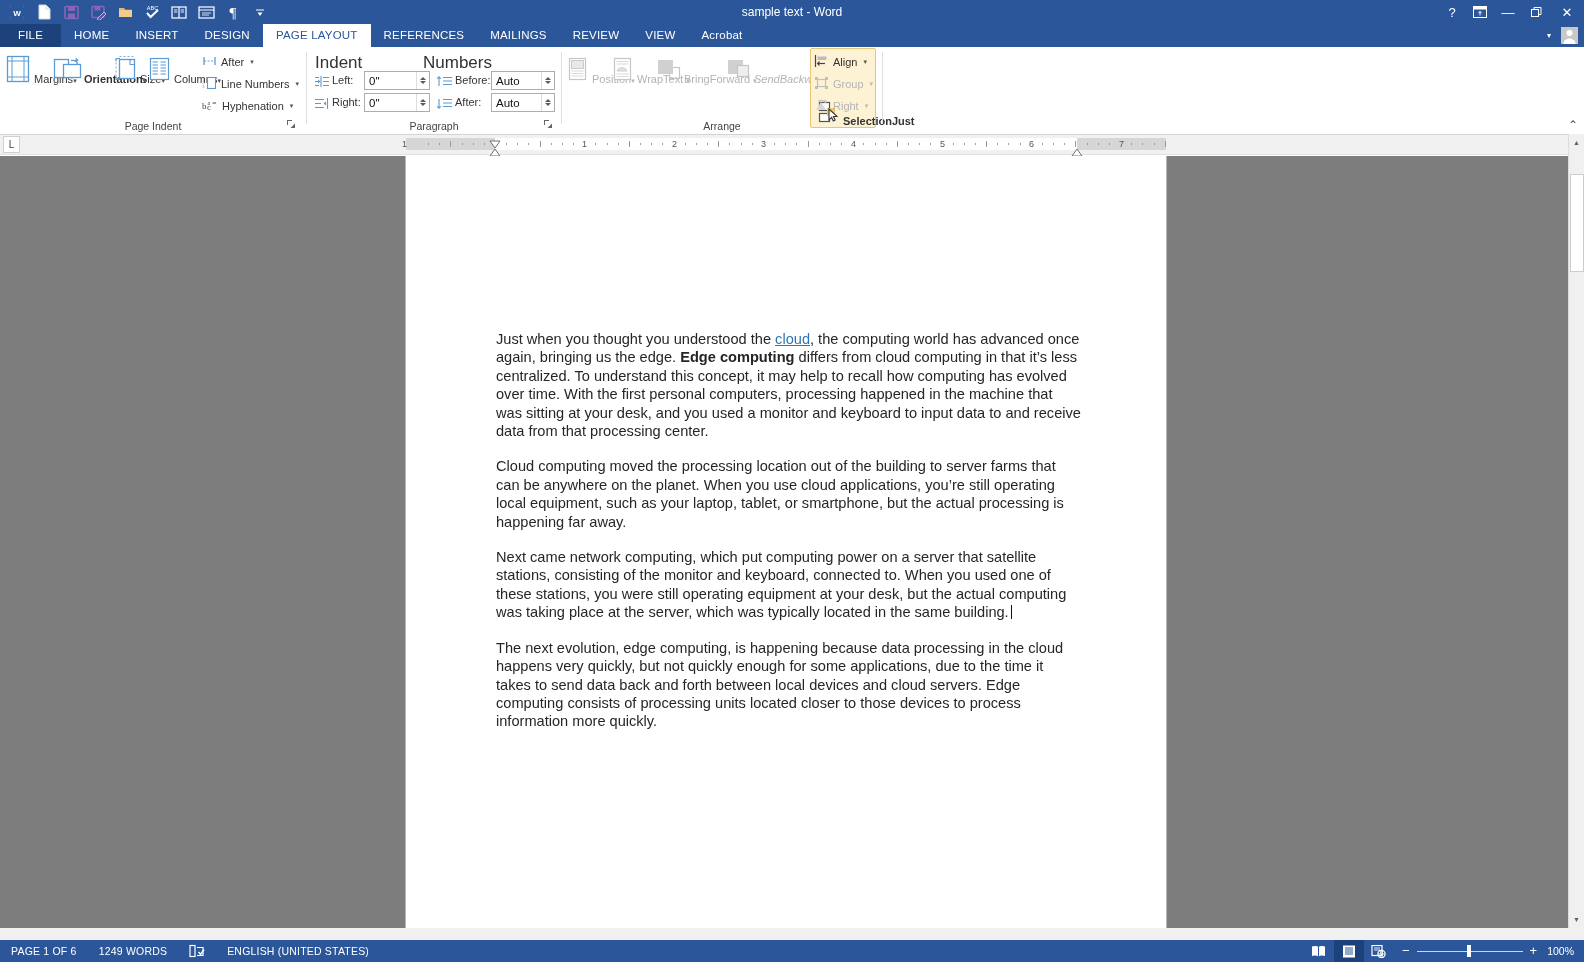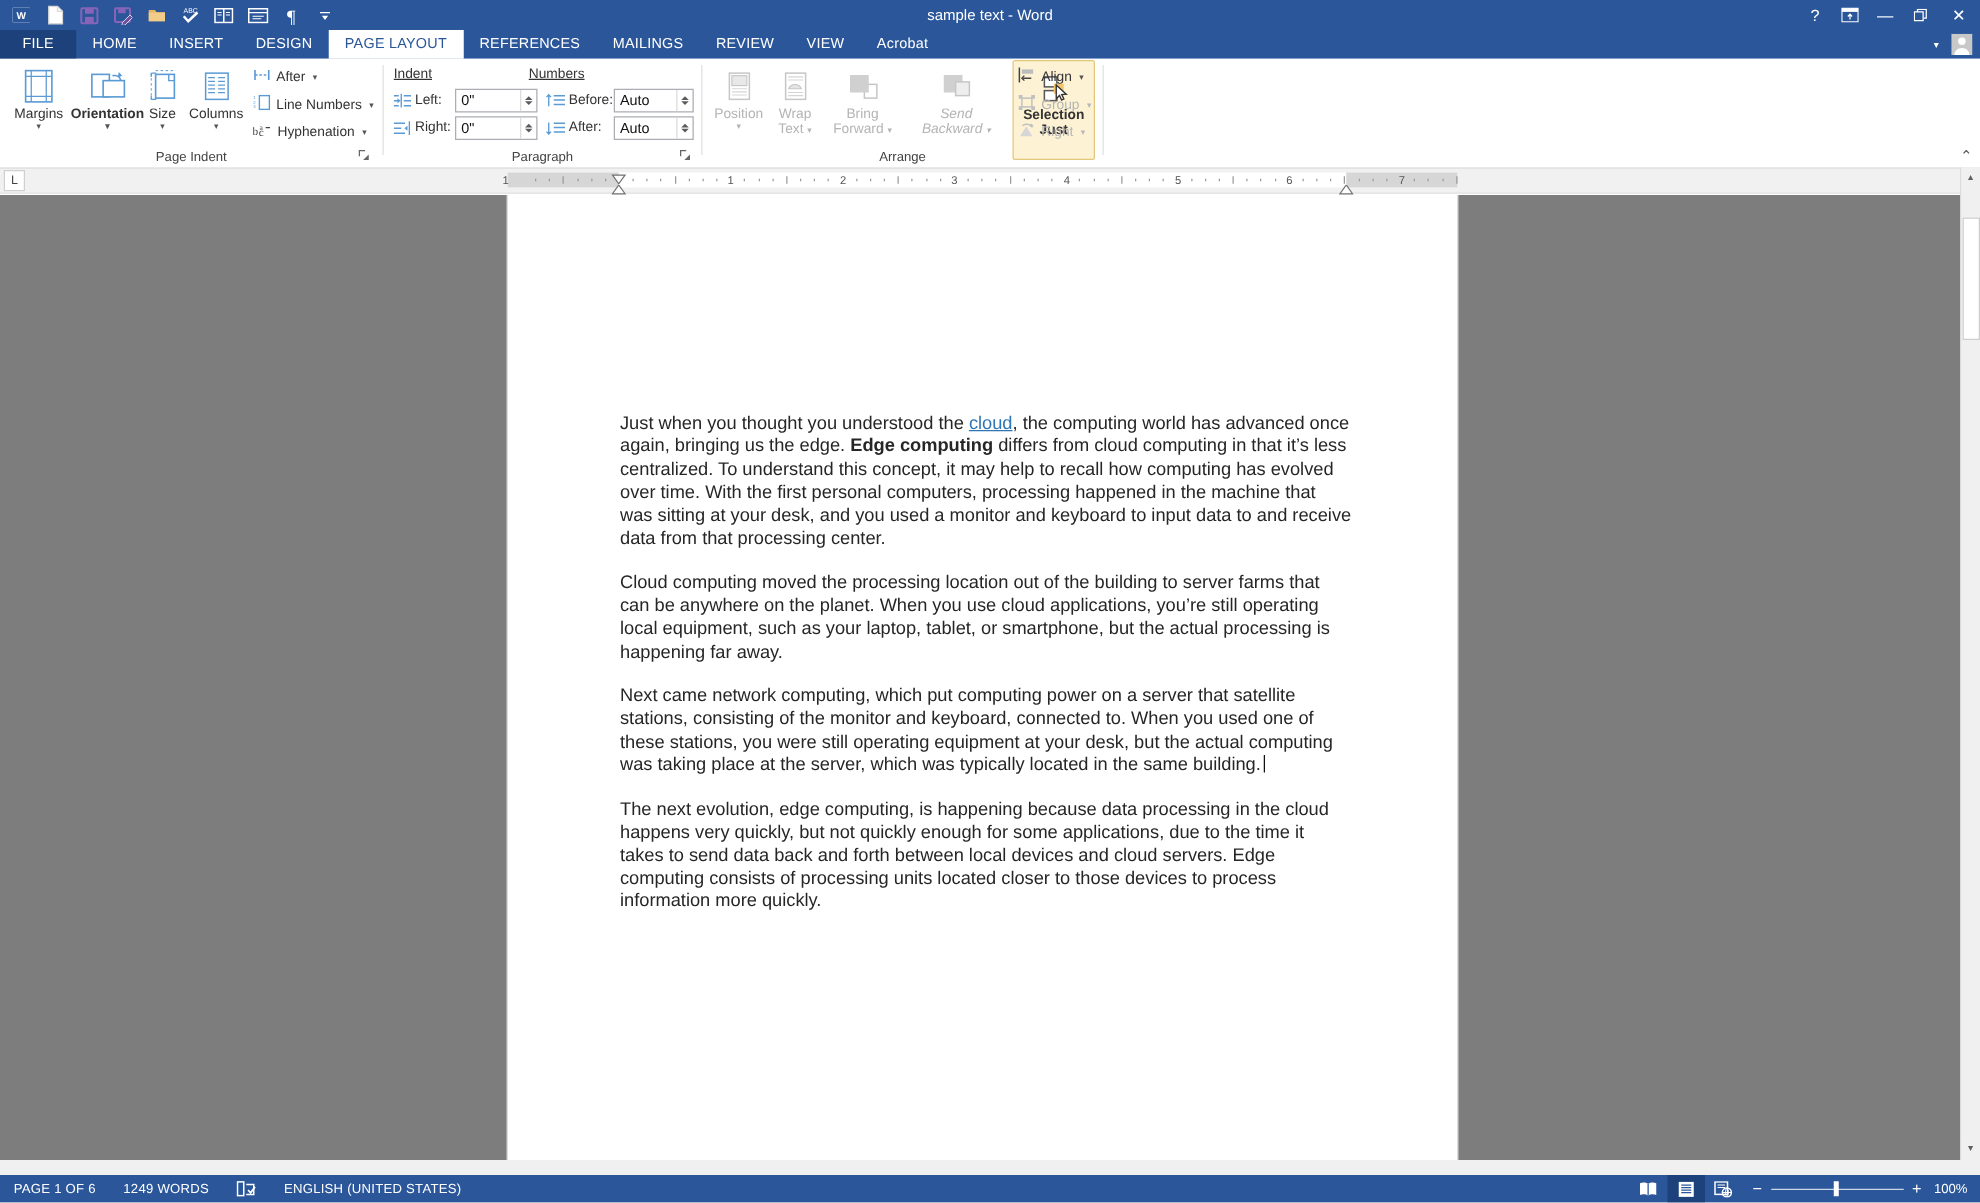--- a/index.html
+++ b/index.html
@@ -76,41 +76,41 @@
   .group-sep {
     position: absolute; top: 5px; width: 1px; height: 72px; background: #e0e0e0;
   }
   .dialog-launcher {
     position: absolute; bottom: 3px; font-size: 9px; color: #666;
     width: 12px; height: 12px;
   }
 
   .bigbtn {
     position: absolute; top: 2px;
-    display: flex; flex-direction: column; align-items: center;
+    display: flex; flex-direction: row; align-items: flex-end;
     width: 58px;
   }
   .bigbtn .ico { height: 36px; display: flex; align-items: flex-end; justify-content: center; }
   .bigbtn .lbl { font-size: 11px; color: #333; line-height: 12px; text-align: center; white-space: nowrap; }
   .bigbtn .caret { font-size: 7px; color: #555; line-height: 8px; margin-top: 1px; }
   .bigbtn.disabled .lbl, .bigbtn.disabled .caret { color: #b4b4b4; }
 
   .smallbtn {
     position: absolute;
     display: flex; align-items: center; gap: 4px;
     height: 21px; font-size: 11px; color: #333;
     white-space: nowrap;
   }
   .smallbtn.disabled { color: #b4b4b4; }
   .smallbtn .sc { font-size: 7px; color: #555; margin-left: 2px; }
   .smallbtn.disabled .sc { color: #b8b8b8; }
 
   
   .fieldlabel { position: absolute; font-size: 11px; color: #333; }
-  .grouphdr { position: absolute; font-size: 11px; color: #333; text-decoration: underline; }
+  .grouphdr { position: absolute; font-size: 17px; color: #333; }
   .spin {
     position: absolute; height: 19px;
     border: 1px solid #abadb3; background: #fff;
     display: flex; align-items: center;
   }
   .spin .val { flex: 1; font-size: 11.5px; color: #111; padding-left: 4px; }
   .spin .arrows {
     width: 13px; height: 100%;
     display: flex; flex-direction: column; justify-content: center; align-items: center;
     border-left: 1px solid #dcdcdc; gap: 1px;

